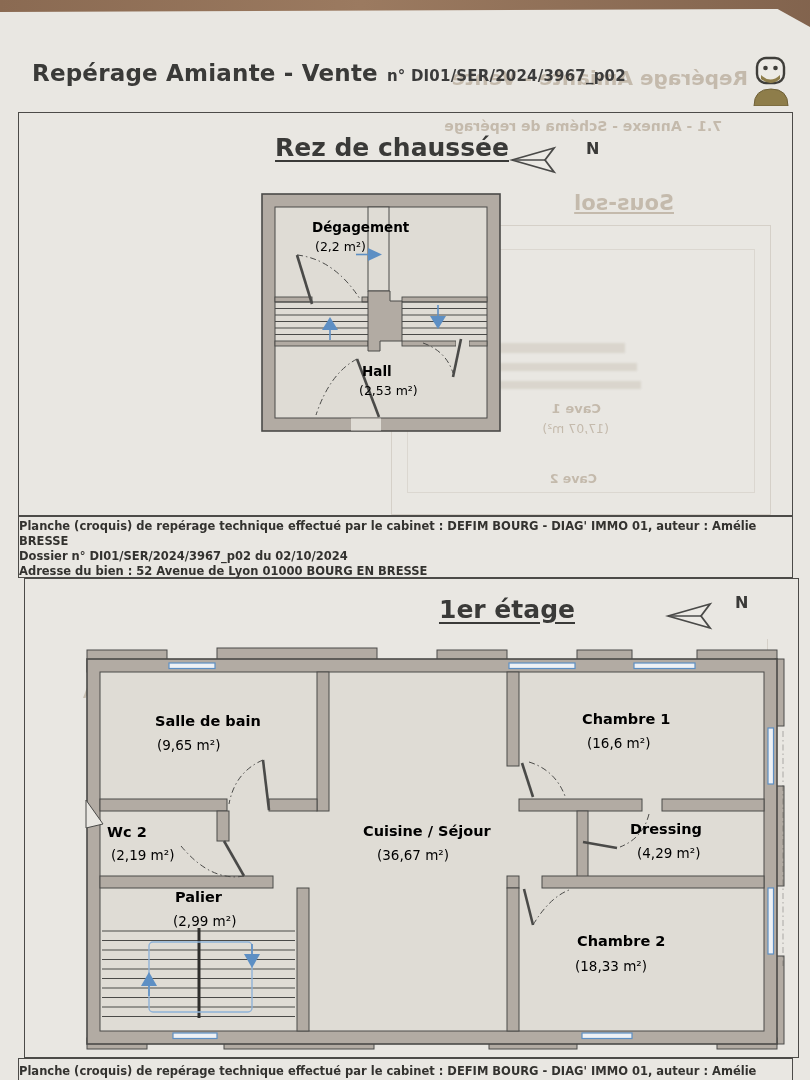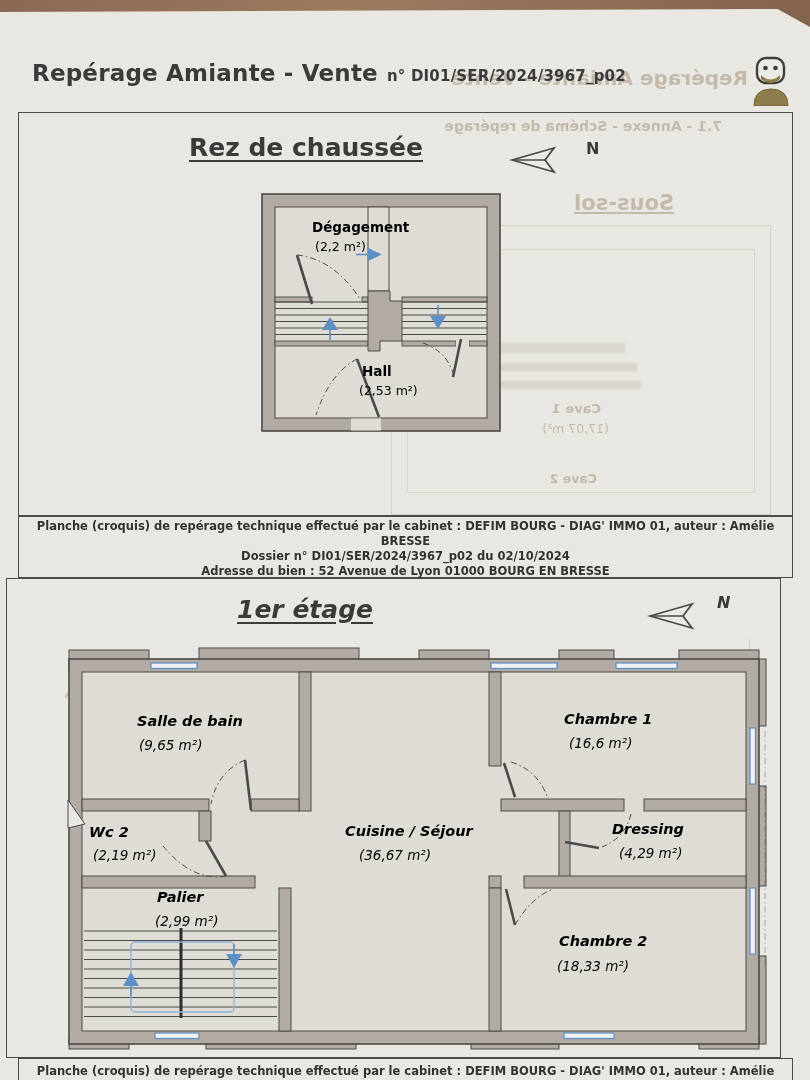--- a/index.html
+++ b/index.html
@@ -14,22 +14,22 @@
     background:linear-gradient(100deg,#e6e4df,#edecе7 55%,#e6e3dd);
     background-color:#e9e7e2;
     clip-path:polygon(0 3px,96% 0,100% 18px,100% 100%,0 100%);
   }
   .abs{position:absolute;}
   .hdr-title{font-size:23px;font-weight:bold;letter-spacing:.2px;color:#3a3a38;white-space:nowrap;}
   .hdr-num{font-size:15px;font-weight:bold;letter-spacing:.2px;}
   .ghost{color:rgba(146,124,98,.42);transform:scaleX(-1);filter:blur(.4px);white-space:nowrap;overflow:hidden;}
   .ghost-normal{color:rgba(150,132,108,.40);filter:blur(.5px);white-space:nowrap;overflow:hidden;}
   .box{border:1.6px solid #4c4b48;box-sizing:border-box;}
-  .sec-title{font-weight:bold;font-size:25px;text-decoration:underline;text-underline-offset:4px;color:#3a3a38;text-align:left;}
-  .cap{font-size:11.5px;font-weight:bold;line-height:15px;text-align:center;color:#33322f;}
+  .sec-title{font-weight:bold;font-size:25px;text-decoration:underline;text-underline-offset:4px;color:#3a3a38;text-align:right;}
+  .cap{font-size:11.5px;font-weight:bold;line-height:15px;color:#33322f;}
   .nlabel{font-size:16px;font-weight:bold;color:#3a3a38;}
   .gbar{position:absolute;background:rgba(150,135,112,.18);filter:blur(1px);}
   .grect{position:absolute;border:1px solid rgba(140,128,108,.22);}
   svg text{fill:#39393６;}
 </style>
 </head>
 <body>
 
 <div class="paper"></div>
 
@@ -134,21 +134,21 @@
   </svg>
 </div>
 
 <div class="abs box" style="left:18px;top:516px;width:775px;height:62px;padding-top:2px;">
   <div class="cap">Planche (croquis) de repérage technique effectué par le cabinet : DEFIM BOURG - DIAG' IMMO 01, auteur : Amélie</div>
   <div class="cap">BRESSE</div>
   <div class="cap">Dossier n° DI01/SER/2024/3967_p02 du 02/10/2024</div>
   <div class="cap">Adresse du bien : 52 Avenue de Lyon  01000 BOURG EN BRESSE</div>
 </div>
 
-<div class="abs box" style="left:6px;top:578px;width:775px;height:480px;font-style:italic;">
+<div class="abs box" style="left:24px;top:578px;width:775px;height:480px;">
 
   <div class="abs sec-title" style="left:230px;top:16px;width:320px;">1er étage</div>
 
   <svg class="abs" style="left:640px;top:22px;" width="52" height="30" viewBox="0 0 52 30">
     <path d="M3,15 L45,3 L36,15 L45,27 Z" fill="#eceae5" stroke="#4a4a48" stroke-width="1.8"></path>
     <line x1="3" y1="15" x2="36" y2="15" stroke="#4a4a48" stroke-width="1.4"></line>
   </svg>
   <div class="abs nlabel" style="left:710px;top:14px;">N</div>
 
   <div class="abs ghost-normal" style="left:58px;top:106px;width:460px;font-size:13.5px;font-weight:bold;">Aucune photo d'illustration n'a été jointe à ce rapport</div>

